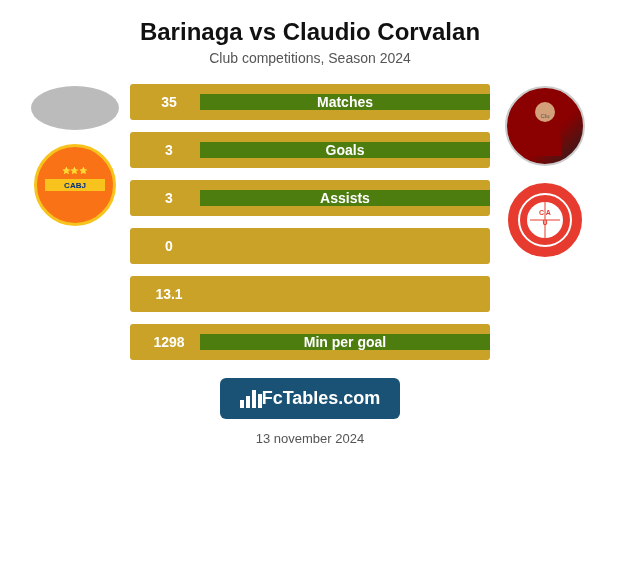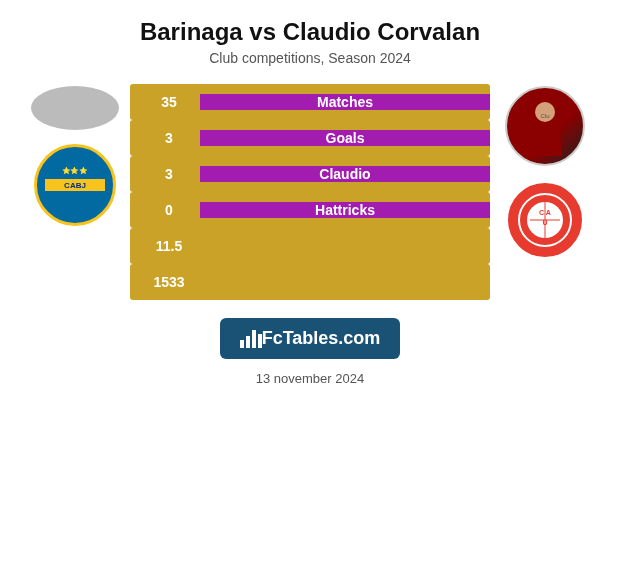--- a/index.html
+++ b/index.html
@@ -58,21 +58,21 @@
       width: 110px;
       gap: 14px;
       padding-top: 2px;
     }
 
     
     .boca-logo {
       width: 82px;
       height: 82px;
       border-radius: 50%;
-      background: #0369a1;
+      background: #f97316;
       border: 3px solid #f7c31c;
       display: flex;
       align-items: center;
       justify-content: center;
       position: relative;
     }
 
     
     .union-logo {
       width: 80px;
@@ -82,21 +82,21 @@
       border: 3px solid #fff;
       display: flex;
       align-items: center;
       justify-content: center;
       position: relative;
     }
 
     .stats-container {
       display: flex;
       flex-direction: column;
-      gap: 0;
+      gap: 12px;
       width: 360px;
     }
 
     .stat-row {
       display: flex;
       flex-direction: row;
       align-items: center;
       background: #c9a227;
       border-radius: 3px;
       height: 36px;
@@ -108,21 +108,21 @@
       color: #fff;
       font-weight: bold;
       font-size: 14px;
       width: 70px;
       text-align: center;
       flex-shrink: 0;
       padding-left: 8px;
     }
 
     .stat-label {
-      background: #a21caf;
+      background: #4d7c0f;
       color: #fff;
       font-size: 14px;
       font-weight: bold;
       flex: 1;
       text-align: center;
     }
 
     .footer-logo {
       margin-top: 18px;
       background: #1a5276;
@@ -209,31 +209,31 @@
   <div class="stat-row">
         <div class="stat-value">35</div>
         <div class="stat-label">Matches</div>
       </div>
       <div class="stat-row">
         <div class="stat-value">3</div>
         <div class="stat-label">Goals</div>
       </div>
       <div class="stat-row">
         <div class="stat-value">3</div>
-        <div class="stat-label">Claudio</div>
+        <div class="stat-label">Assists</div>
       </div>
       <div class="stat-row">
         <div class="stat-value">0</div>
-        <div class="stat-label">Hattricks</div>
-      </div>
-      <div class="stat-row">
-        <div class="stat-value">11.5</div>
-      </div>
-      <div class="stat-row">
-        <div class="stat-value">1533</div>
+      </div>
+      <div class="stat-row">
+        <div class="stat-value">13.1</div>
+      </div>
+      <div class="stat-row">
+        <div class="stat-value">1298</div>
+        <div class="stat-label">Min per goal</div>
       </div>
     </div>
 
   <div class="right-logos">
 
     <div class="player-photo">
       <svg width="50" height="60" viewBox="0 0 50 60">
 
         <circle cx="25" cy="16" r="10" fill="#d4a07a"></circle>
 

